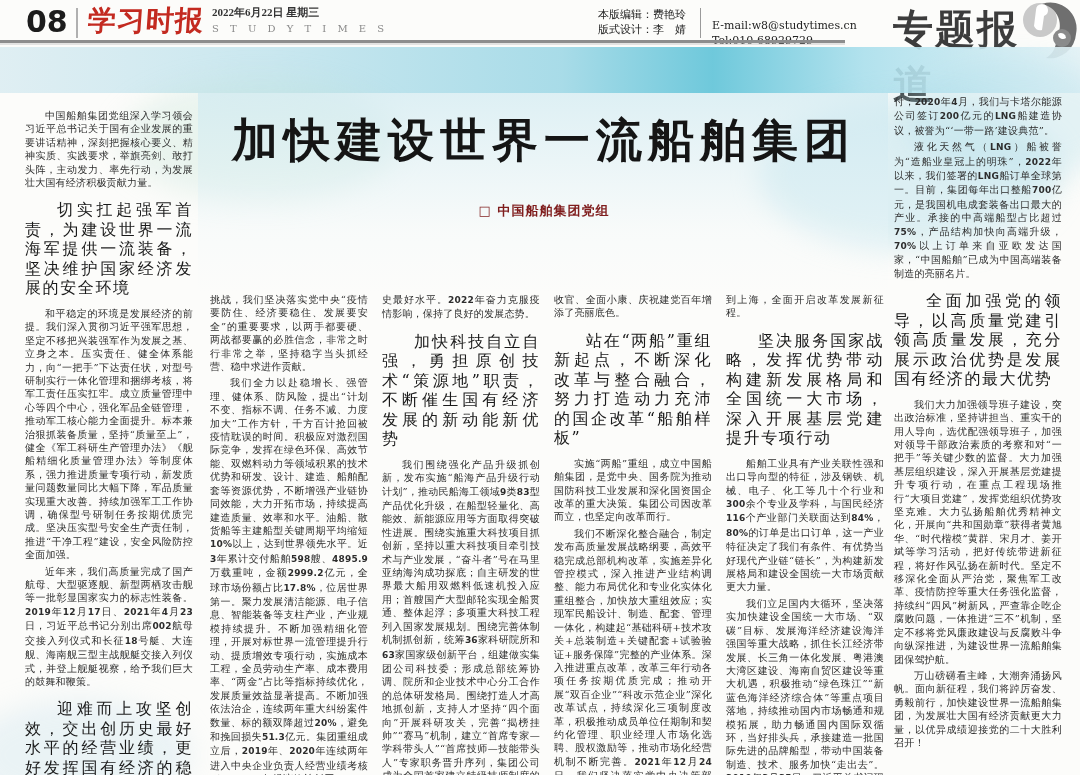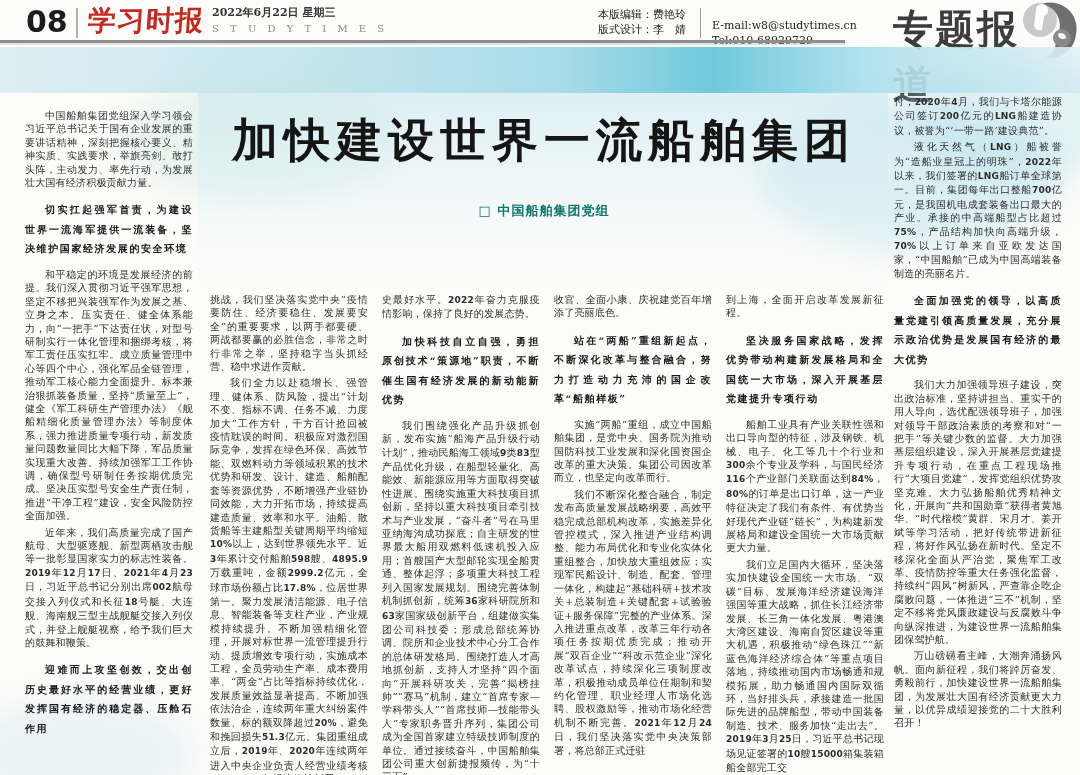--- a/index.html
+++ b/index.html
@@ -6,21 +6,21 @@
   .page{position:relative;width:1080px;height:775px;background:#fcfcfa;overflow:hidden;
         font-family:"DejaVu Serif","Liberation Serif",serif;color:#2e2e2e;}
   
   .masthead{position:absolute;left:0;top:0;width:1054px;height:46px;}
   .pageno{position:absolute;left:26px;top:4px;font-size:30px;font-weight:700;color:#1c1c1c;
           font-family:"DejaVu Sans","Liberation Sans",sans-serif;}
   .mast-div1{position:absolute;left:76px;top:8px;width:2px;height:30px;background:#b0b0b0;}
   .paper-logo{position:absolute;left:88px;top:2px;font-size:28px;font-weight:900;color:#c32a20;
               letter-spacing:1px;transform:skewX(-4deg);}
   .date-block{position:absolute;left:212px;top:5px;}
-  .date-line{font-size:11px;color:#333;font-weight:700;}
+  .date-line{font-size:11px;color:#333;font-weight:700;font-family:Liberation Serif, serif;}
   .en-name{font-size:10px;color:#8a8a8a;letter-spacing:4px;margin-top:3px;}
   .editor-block{position:absolute;left:598px;top:7px;font-size:11px;line-height:15px;color:#222;}
   .mast-div2{position:absolute;left:700px;top:8px;width:1px;height:30px;background:#9a9a9a;}
   .contact-block{position:absolute;left:712px;top:18px;font-size:11px;line-height:15px;color:#222;
                  font-family:"DejaVu Serif","Liberation Serif",serif;}
   .section-title{position:absolute;left:893px;top:2px;font-size:40px;font-weight:800;color:#3c3c3c;
                  letter-spacing:2px;font-family:"DejaVu Sans","Liberation Sans",sans-serif;}
   .section-logo{position:absolute;left:1012px;top:-2px;width:68px;height:62px;}
   .rule{position:absolute;left:0;top:40px;width:845px;height:3px;background:#8d8d8d;
         box-shadow:0 2px 0 rgba(180,180,180,.35);}
@@ -32,33 +32,33 @@
         background:linear-gradient(180deg,rgba(205,233,241,.65),rgba(238,247,250,.25) 70%,rgba(252,252,250,0));}
   .blob{position:absolute;border-radius:50%;filter:blur(14px);}
   .blob1{left:760px;top:100px;width:300px;height:150px;background:rgba(160,215,230,.35);}
   .blob2{left:120px;top:80px;width:280px;height:120px;background:rgba(190,226,212,.30);}
   .blob3{left:-30px;top:700px;width:220px;height:110px;background:rgba(185,220,235,.28);}
   .blob4{left:905px;top:60px;width:220px;height:120px;background:rgba(170,220,233,.30);}
   
   .headline-wrap{position:absolute;left:200px;top:110px;width:688px;text-align:center;}
   .headline{font-size:46px;font-weight:900;color:#151515;letter-spacing:6px;
             font-family:"DejaVu Serif","Liberation Serif",serif;}
-  .byline{margin-top:30px;font-size:13px;font-weight:700;color:#0f766e;letter-spacing:1px;}
+  .byline{margin-top:30px;font-size:13px;font-weight:700;color:#7f1d1d;letter-spacing:1px;}
   
   .col{position:absolute;font-size:10px;line-height:13.4px;text-align:justify;text-justify:inter-character;
        letter-spacing:.2px;color:#2d2d2d;}
   .col-1{left:25px;top:109px;width:168px;height:680px;}
   .col-2{left:210px;top:293px;width:158px;height:482px;}
   .col-3{left:382px;top:293px;width:158px;height:482px;}
   .col-4{left:554px;top:293px;width:158px;height:482px;}
   .col-5{left:726px;top:293px;width:158px;height:482px;}
   .col-6{left:894px;top:95px;width:168px;height:680px;}
   .para{margin:0 0 3px 0;}
   .para.ind{text-indent:2em;}
-  .colhead{font-size:10px;line-height:19.5px;font-weight:700;color:#1a1a1a;margin:11px 0 9px 0;
+  .colhead{font-size:16px;line-height:19.5px;font-weight:400;color:#1a1a1a;margin:11px 0 9px 0;
            letter-spacing:1.6px;text-indent:2em;text-align:justify;
            font-family:"DejaVu Serif","Liberation Serif",serif;}
   .para b{font-family:"DejaVu Sans","Liberation Sans",sans-serif;font-size:9px;font-weight:700;}
 </style>
 </head>
 <body>
 
 <div class="page">
 
   <div class="masthead">

